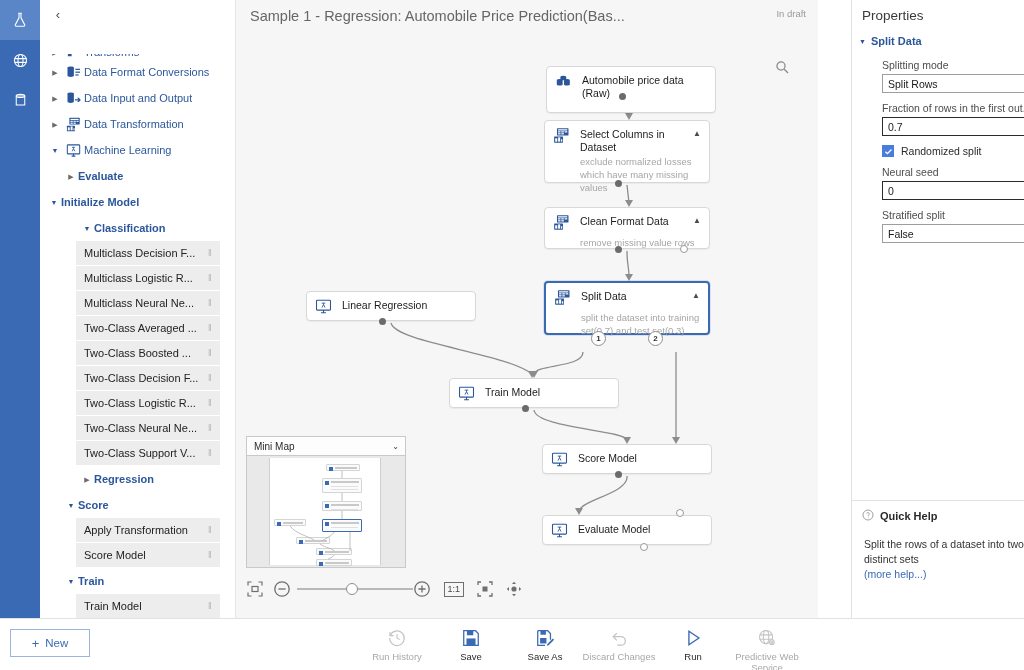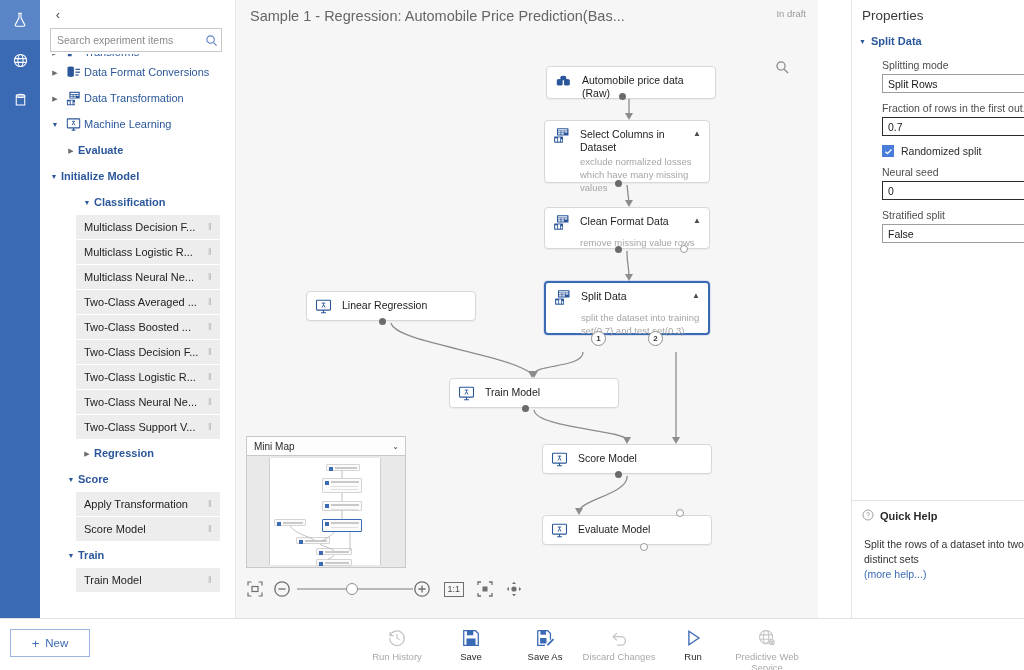--- a/index.html
+++ b/index.html
@@ -283,29 +283,20 @@
         </svg>
       </span>
     </div>
   </div>
 
   <div id="sidebar">
     <div id="collapse-btn">
       <span>‹</span>
     </div>
 
-    <div id="search-wrap">
-      <input id="search-input" type="text" placeholder="Search experiment items" style="">
-      <span class="search-ico">
-        <svg width="13" height="13" viewBox="0 0 14 14" fill="none" stroke="#5a7fc0" stroke-width="1.2">
-          <circle cx="6" cy="6" r="4"></circle>
-            <path d="M9.2 9.2L12.5 12.5"></path>
-        </svg>
-      </span>
-    </div>
 
     <div id="tree">
         <div class="tnode cat" style="padding-left: 8px; height: 14px; overflow: hidden; margin-top: -9px;">
           <span class="tw">▶</span>
           <span class="ticon">
             <svg width="15" height="15" viewBox="0 0 16 16" fill="#2b579a">
               <path d="M1 5h6v2H1zM8 3l5 3-5 3z"></path>
               <rect x="2" y="8" width="4" height="4"></rect>
             </svg>
           </span>
@@ -316,20 +307,31 @@
           <span class="ticon">
             <svg width="15" height="15" viewBox="0 0 16 16" fill="#2b579a">
               <ellipse cx="5" cy="3" rx="3.4" ry="1.3"></ellipse>
               <path d="M1.6 3v8.4c0 .7 1.5 1.3 3.4 1.3s3.4-.6 3.4-1.3V3z"></path>
               <rect x="10" y="4" width="5" height="1.3"></rect>
               <rect x="10" y="7" width="5" height="1.3"></rect>
               <rect x="10" y="10" width="3.4" height="1.3"></rect>
             </svg>
           </span>
           <span class="tlabel">Data Format Conversions</span>
+        </div>
+        <div class="tnode cat" style="padding-left: 8px;">
+          <span class="tw">▶</span>
+          <span class="ticon">
+            <svg width="15" height="15" viewBox="0 0 16 16" fill="#2b579a">
+              <ellipse cx="5" cy="3" rx="3.4" ry="1.3"></ellipse>
+              <path d="M1.6 3v8.4c0 .7 1.5 1.3 3.4 1.3s3.4-.6 3.4-1.3V3z"></path>
+              <path d="M9.5 8.8h3.8l-1.5-1.6h1.9l2.1 2.3-2.1 2.3h-1.9l1.5-1.6H9.5z"></path>
+            </svg>
+          </span>
+          <span class="tlabel">Data Input and Output</span>
         </div>
         <div class="tnode cat" style="padding-left: 8px;">
           <span class="tw">▶</span>
           <span class="ticon">
             <svg width="15" height="15" viewBox="0 0 16 16" fill="#2b579a">
               <rect x="3.6" y="0.8" width="11" height="7.2" rx="0.6"></rect>
               <rect x="4.8" y="2" width="8.6" height="1.2" fill="#fff"></rect>
               <rect x="4.8" y="4" width="2.4" height="1.2" fill="#fff"></rect>
               <rect x="8" y="4" width="2.4" height="1.2" fill="#fff"></rect>
               <rect x="11.2" y="4" width="2.2" height="1.2" fill="#fff"></rect>
@@ -461,21 +463,21 @@
           <path d="M393 243 l-4 -7 l8 0 z"></path>
           <path d="M298 340 l-4 -7 l8 0 z"></path>
           <path d="M296 340 l-4 -7 l8 0 z"></path>
           <path d="M391 406 l-4 -7 l8 0 z"></path>
           <path d="M440 406 l-4 -7 l8 0 z"></path>
           <path d="M343 477 l-4 -7 l8 0 z"></path>
         </g>
       </svg>
 
       <div id="nodes-layer">
-          <div class="node" style="left: 310px; top: 28px; width: 170px; height: 33px;">
+          <div class="node" style="left: 310px; top: 28px; width: 170px; height: 47px;">
             <div class="nhead">
               <span class="nicon"><svg width="17" height="17" viewBox="0 0 18 18" fill="#2b579a">
                   <ellipse cx="5" cy="7.6" rx="3.1" ry="1.2"></ellipse>
                   <path d="M1.9 7.6v4.6c0 .6 1.4 1.1 3.1 1.1s3.1-.5 3.1-1.1V7.6z"></path>
                   <ellipse cx="12.6" cy="7.6" rx="3.1" ry="1.2"></ellipse>
                   <path d="M9.5 7.6v4.6c0 .6 1.4 1.1 3.1 1.1s3.1-.5 3.1-1.1V7.6z"></path>
                   <ellipse cx="8.8" cy="4.2" rx="3.1" ry="1.2"></ellipse>
                   <path d="M5.7 4.2v2.4c0 .6 1.4 1.1 3.1 1.1s3.1-.5 3.1-1.1V4.2z"></path>
                 </svg></span>
               <span class="ntitle">Automobile price data (Raw)</span>

